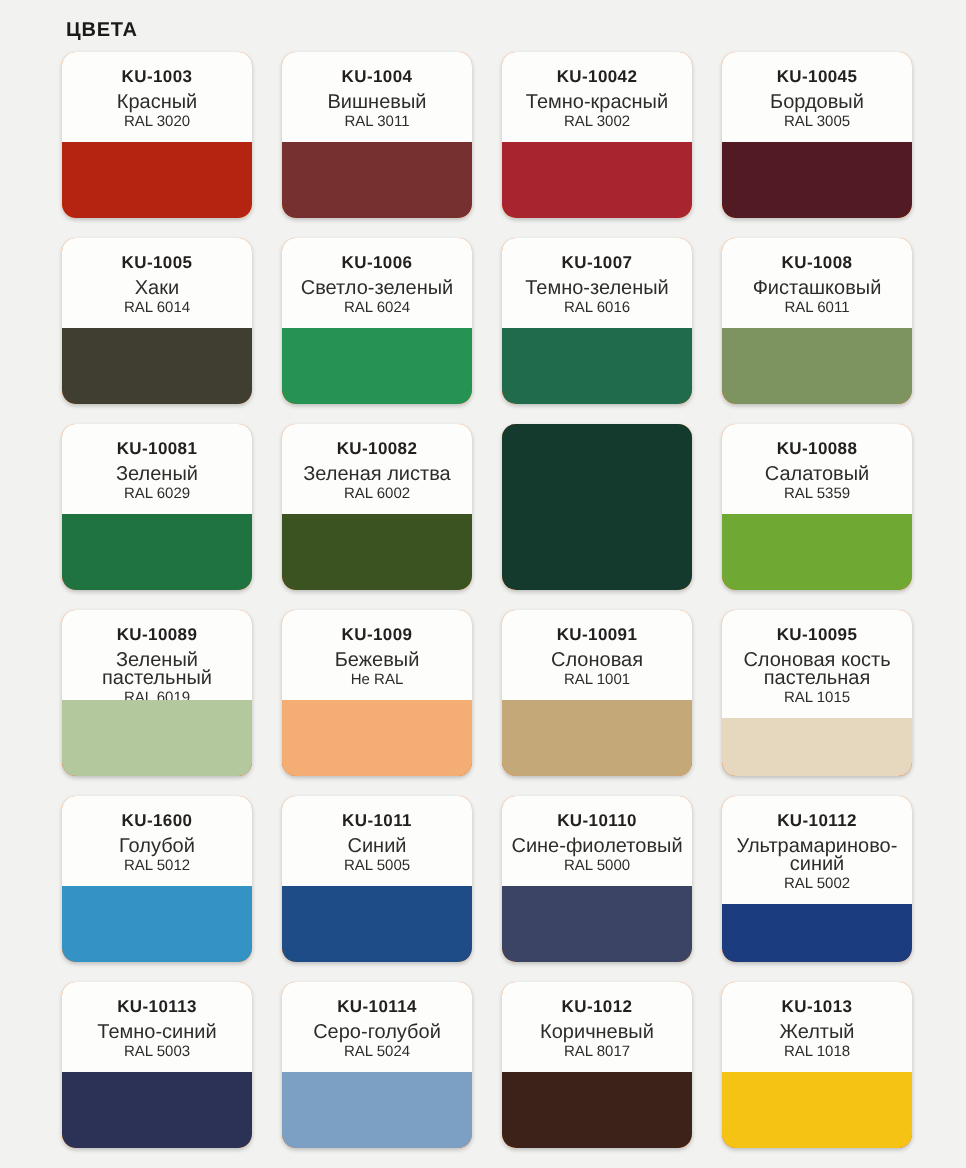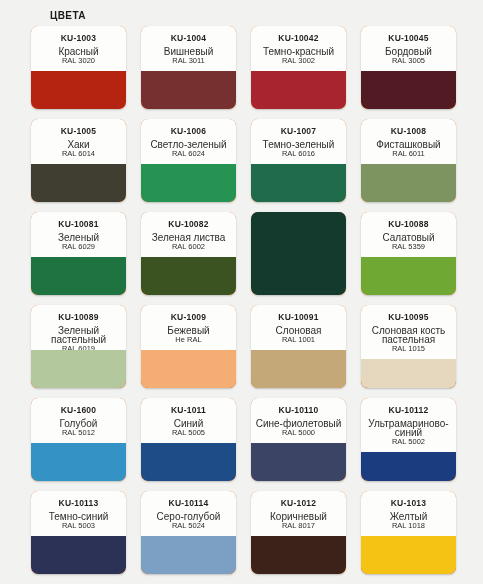--- a/index.html
+++ b/index.html
@@ -21,21 +21,20 @@
     background: #f2f2f0;
   }
   .page-title {
     position: absolute;
     left: 33px;
     top: 10px;
     font-size: 10px;
     font-weight: bold;
     color: #1b1b1b;
     letter-spacing: 0.4px;
-    margin-left: 17px;
   }
   .grid {
     position: absolute;
     left: 31px;
     top: 26px;
     width: 424px;
     display: grid;
     grid-template-columns: repeat(4, 95px);
     grid-auto-rows: 93px;
     column-gap: 15px;

